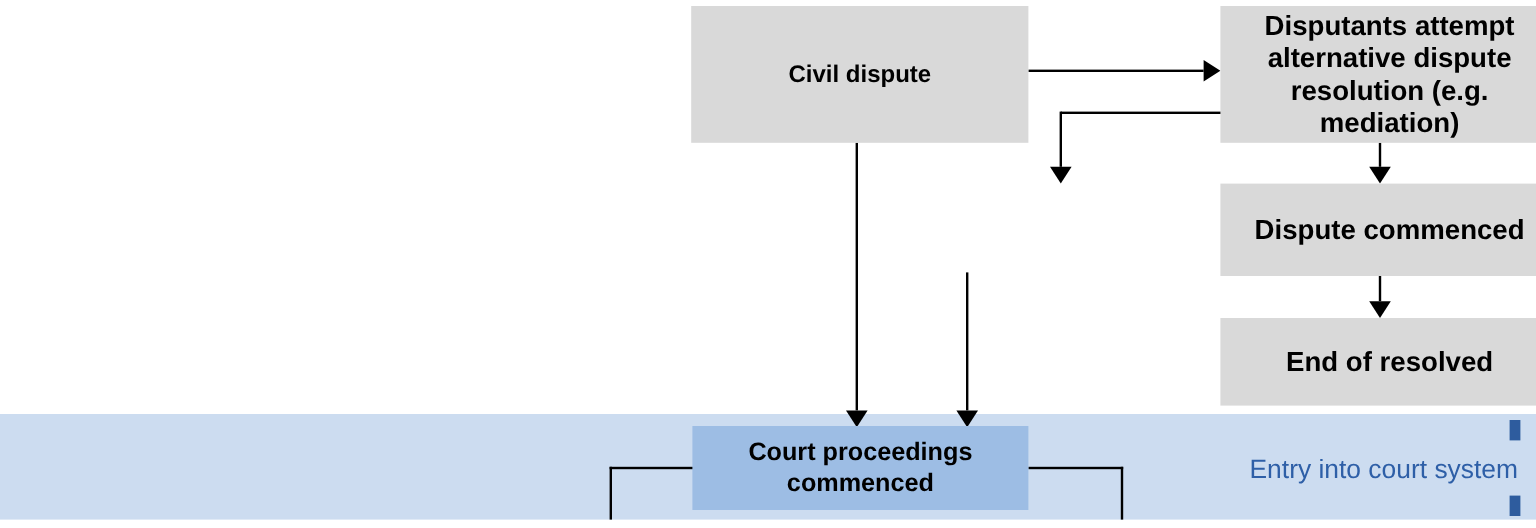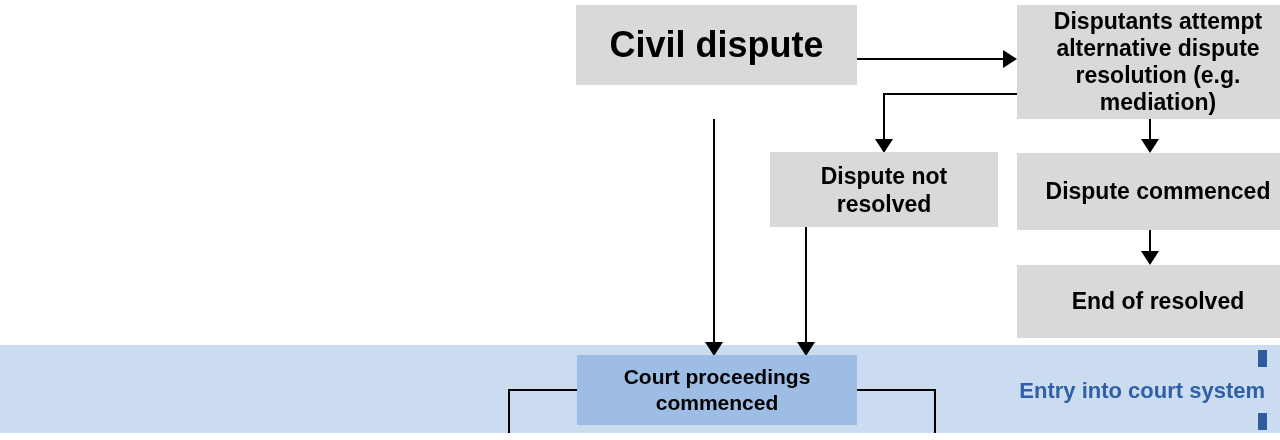--- a/index.html
+++ b/index.html
@@ -11,39 +11,39 @@
     font-family:"Liberation Sans", sans-serif;
   }
   .band{
     position:absolute;
     left:0;top:345px;width:1280px;height:88px;
     background:#ccdcf0;
   }
   .band-label{
     position:absolute;
     right:15px;top:378px;
-    font-size:22px;font-weight:bold;line-height:26px;
+    font-size:22px;font-weight:normal;line-height:26px;
     color:#2e5fa7;
     white-space:nowrap;
   }
   .band-dash{
     position:absolute;
     left:1258px;width:9px;height:17px;
     background:#2e5c9e;
   }
   .dash-top{top:350px;}
   .dash-bottom{top:413px;}
   .box{
     position:absolute;
     display:flex;align-items:center;justify-content:center;
     text-align:center;
     font-weight:bold;color:#000000;
     background:#d9d9d9;
   }
-  .box-civil{left:576px;top:5px;width:281px;height:80px;font-size:36px;line-height:30px;}
+  .box-civil{left:576px;top:5px;width:281px;height:114px;font-size:20px;line-height:30px;}
   .box-adr{left:1017px;top:5px;width:282px;height:114px;font-size:23px;line-height:27px;padding:0 2px;box-sizing:border-box;}
   .box-dnr{left:770px;top:152px;width:228px;height:75px;font-size:23px;line-height:28px;padding:0 10px;box-sizing:border-box;}
   .box-resolved{left:1017px;top:153px;width:282px;height:77px;font-size:23px;line-height:27px;}
   .box-end{left:1017px;top:265px;width:282px;height:73px;font-size:23px;line-height:27px;}
   .box-court{
     left:577px;top:355px;width:280px;height:70px;
     font-size:21px;line-height:26px;
     background:#9dbde4;
     padding:0 16px;box-sizing:border-box;
   }
@@ -96,23 +96,20 @@
   <div class="conn" style="left:934px;top:389px;width:2px;height:44px;"></div>
 
   <div class="box box-civil">
     <span>Civil dispute</span>
   </div>
 
   <div class="box box-adr">
     <span>Disputants attempt alternative dispute resolution (e.g. mediation)</span>
   </div>
 
-  <div class="box box-dnr">
-    <span>Dispute not resolved</span>
-  </div>
 
   <div class="box box-resolved">
     <span>Dispute commenced</span>
   </div>
 
   <div class="box box-end">
     <span>End of resolved</span>
   </div>
 
   <div class="box box-court">

